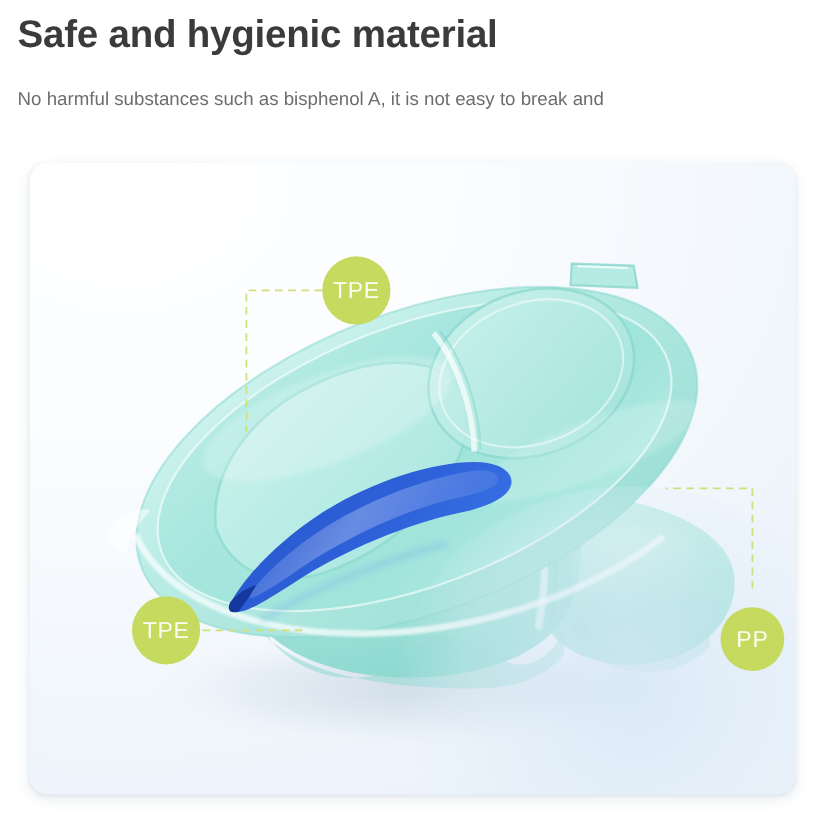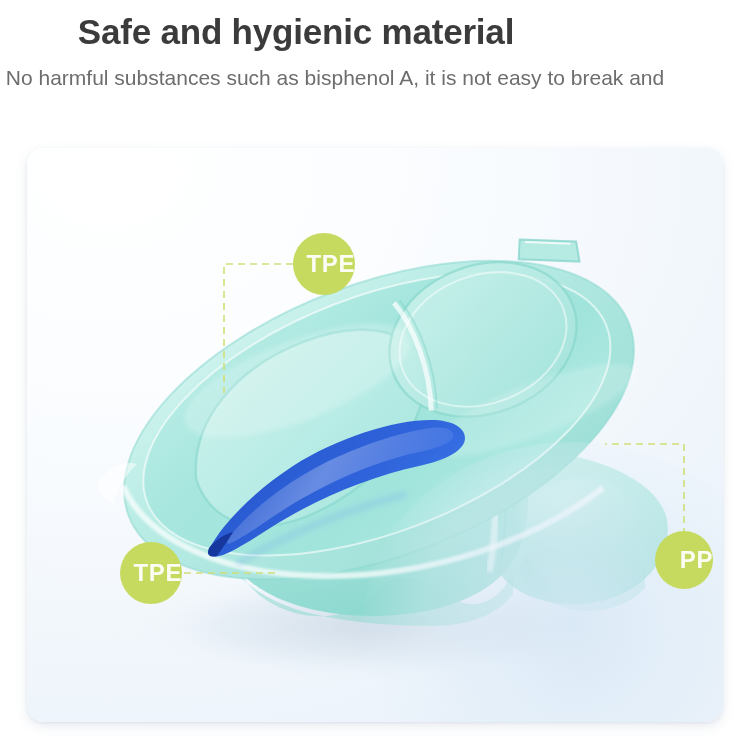--- a/index.html
+++ b/index.html
@@ -20,39 +20,38 @@
   #page {
     position: relative;
     width: 750px;
     height: 750px;
     background: #ffffff;
   }
 
   
   .header {
     position: absolute;
-    left: 0;
+    left: 16px;
     top: 0;
     width: 592px;
-    text-align: center;
   }
   .headline {
     margin: 0;
     padding-top: 11px;
     font-size: 35px;
     font-weight: bold;
     letter-spacing: -0.2px;
     color: #3b3b3b;
     line-height: 42px;
   }
   .subtitle {
-    margin: 4px auto;
+    margin: 16px auto;
     padding-top: 8px;
     width: 670px;
-    font-size: 21px;
+    font-size: 17px;
     font-weight: normal;
     color: #6d6d6d;
     line-height: 25px;
   }
   .subtitle .sub-line {
     display: block;
     white-space: nowrap;
   }
 
   
@@ -92,31 +91,31 @@
   }
   .stage svg { display: block; }
 
   
   .badge {
     position: absolute;
     border-radius: 50%;
     background: #c6da5f;
     display: flex;
     align-items: center;
-    justify-content: flex-end;
+    justify-content: center;
     color: rgba(255,255,255,0.93);
-    font-size: 24px;
-    font-weight: bold;
+    font-size: 21px;
+    font-weight: normal;
     letter-spacing: 0.6px;
     line-height: 1;
     z-index: 6;
   }
   .badge.tpe-top   { left: 266px; top:  85px; width: 62px; height: 62px; }
   .badge.tpe-left  { left:  93px; top: 394px; width: 62px; height: 62px; }
-  .badge.pp-right  { left: 628px; top: 383px; width: 58px; height: 58px; }
+  .badge.pp-right  { left: 628px; top: 404px; width: 58px; height: 58px; }
 
   
   .leader {
     position: absolute;
     z-index: 5;
     pointer-events: none;
   }
   .leader svg { display: block; overflow: visible; }
 
   .lead-dash {

